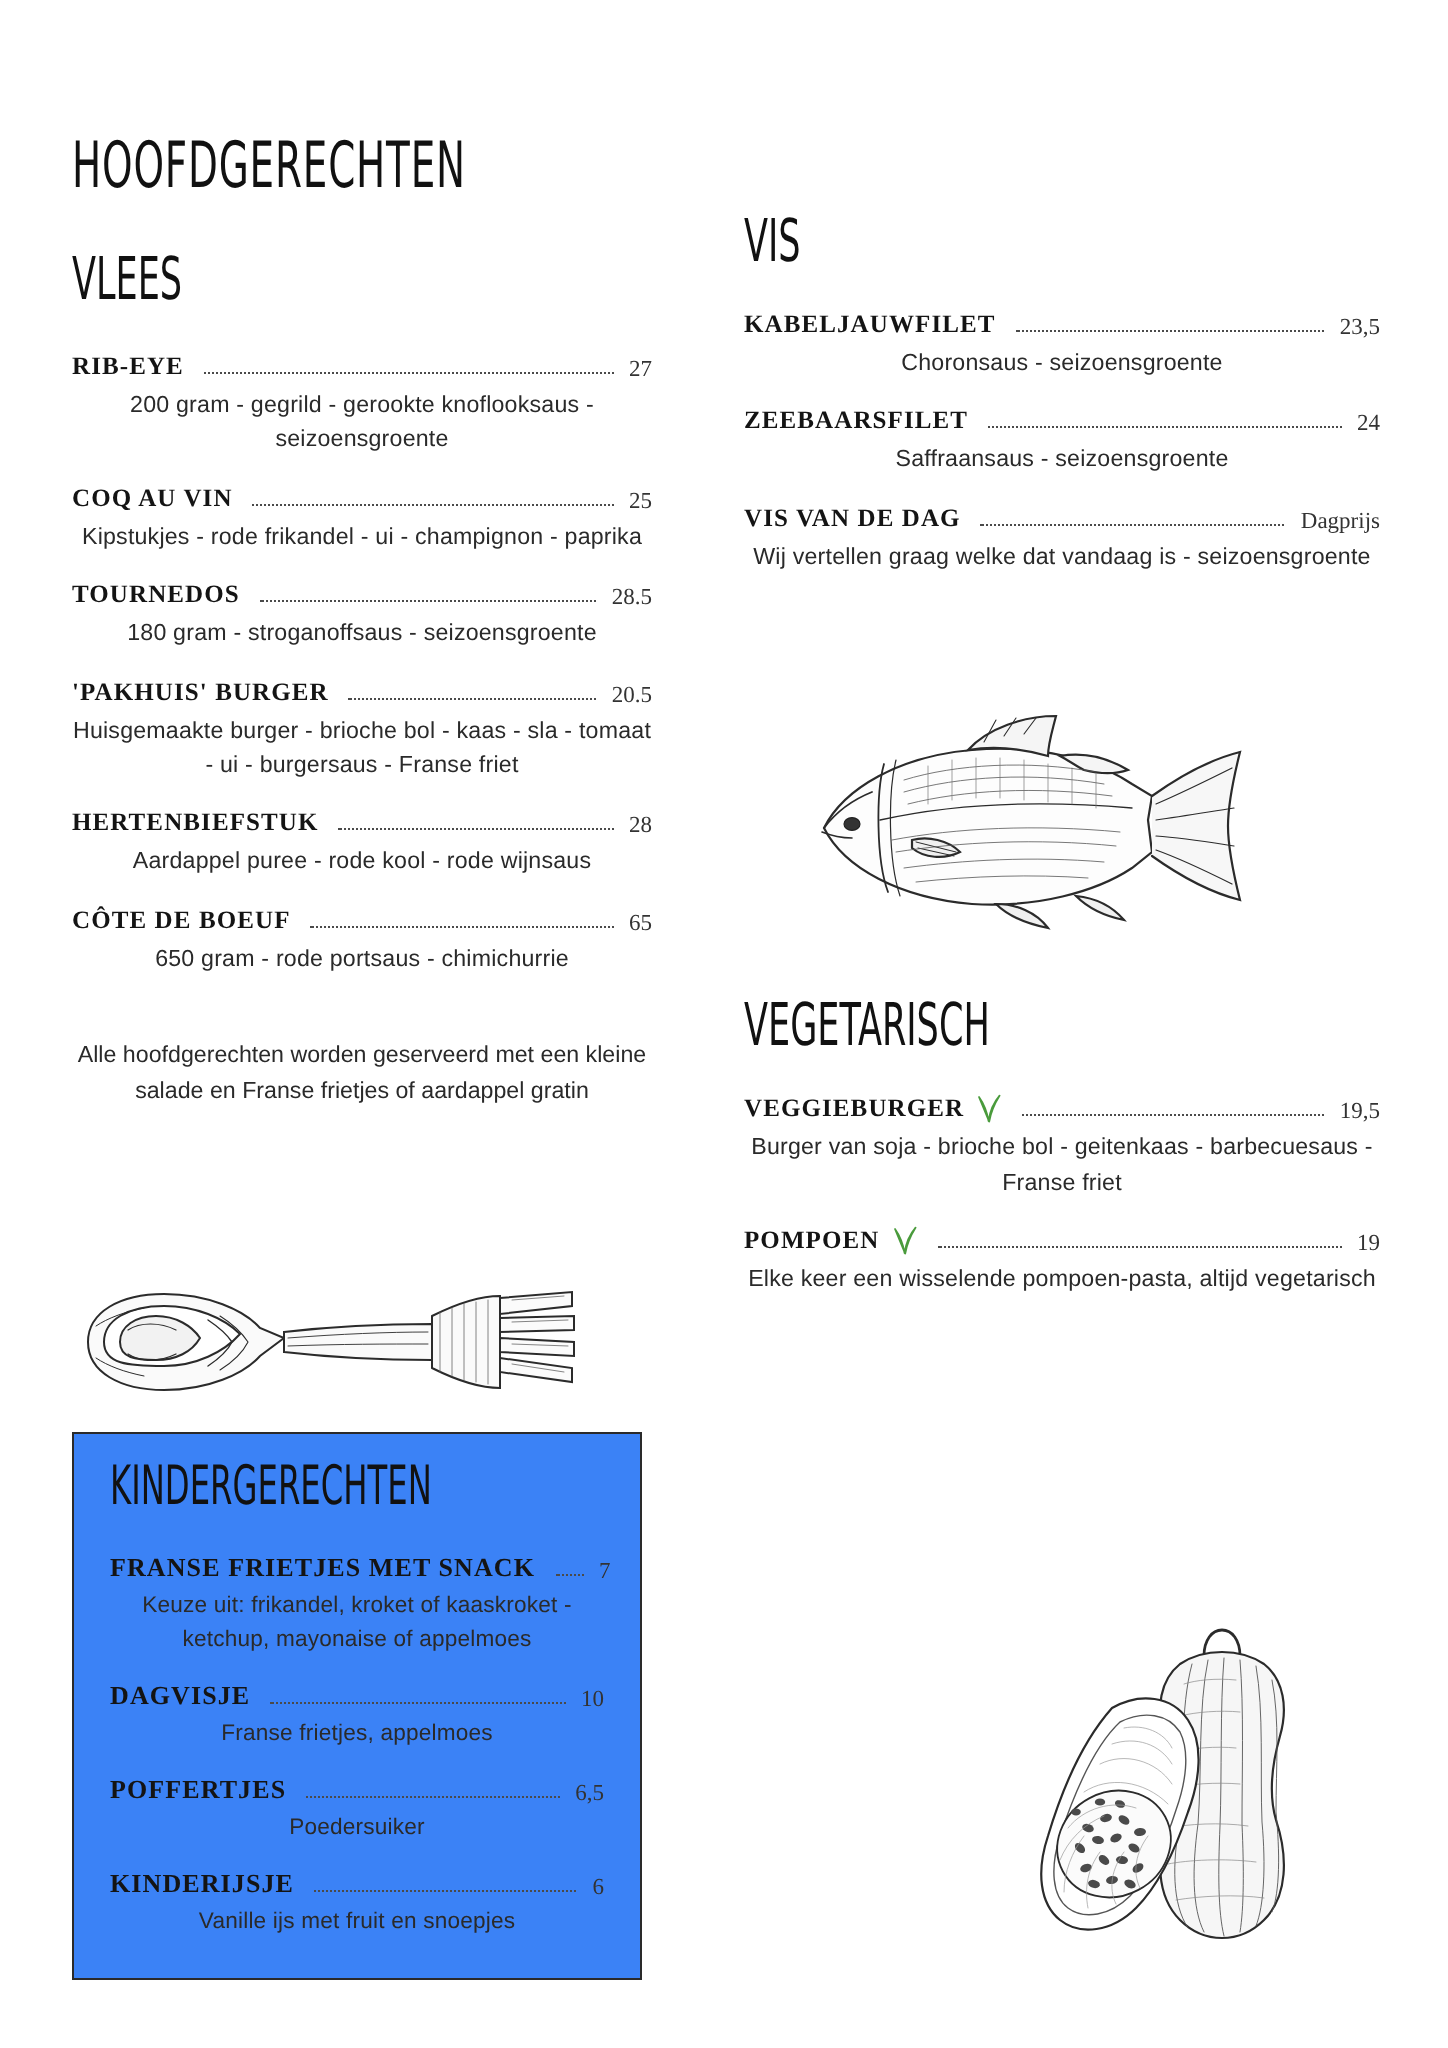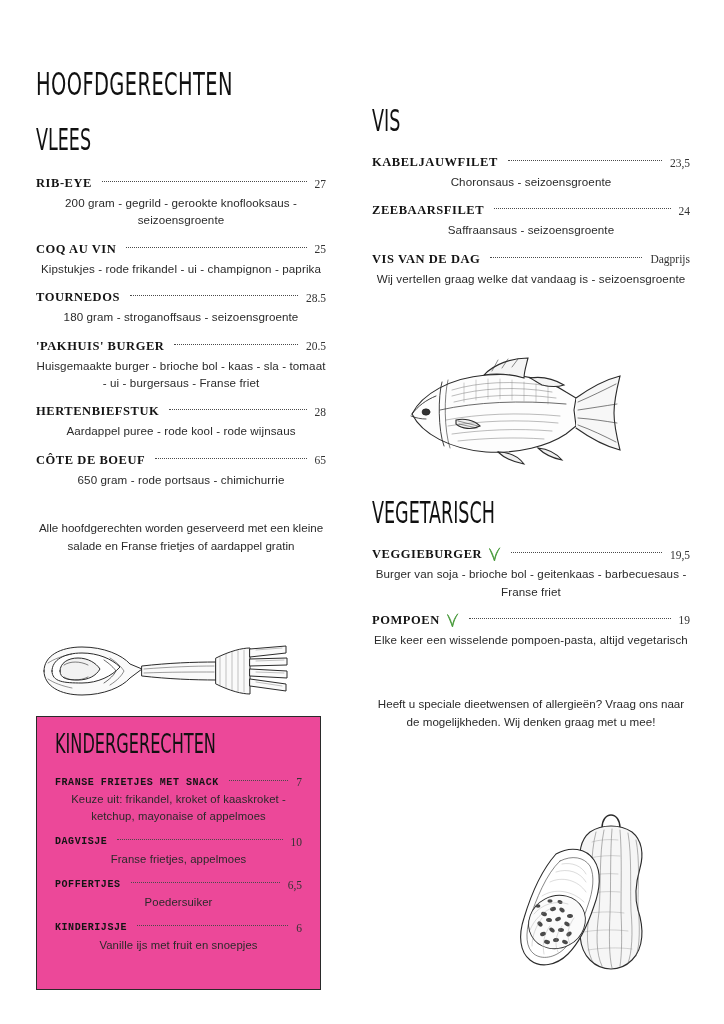--- a/index.html
+++ b/index.html
@@ -69,21 +69,21 @@
     white-space: nowrap;
     color: #111;
     line-height: 1;
   }
 
   
   .item { margin-bottom: 13px; }
 
   .item-head {
     display: flex;
-    align-items: center;
+    align-items: flex-end;
     width: 100%;
   }
 
   .item-name {
     font-family: "Liberation Serif", serif;
     font-weight: bold;
     font-size: 12.5px;
     letter-spacing: 0.55px;
     white-space: nowrap;
     color: #141414;
@@ -135,26 +135,26 @@
   }
 
   
   .kids-box {
     position: absolute;
     left: 36px;
     top: 716px;
     width: 285px;
     height: 274px;
     border: 1.3px solid #2a2a2a;
-    background: #ec4899;
+    background: #3b82f6;
     padding: 16px 18px 10px 18px;
   }
   .kids-box .item { margin-bottom: 11px; }
   .kids-box .item-desc { font-size: 11.3px; }
-  .kids-box .item-name { font-size: 10px; font-family: Liberation Mono, monospace; }
+  .kids-box .item-name { font-size: 13px; }
 
   
   .illus { position: absolute; }
   .illus svg { display: block; }
 
   #fish-illustration { left: 398px; top: 352px; }
   #fork-illustration { left: 34px; top: 638px; }
   #squash-illustration { left: 498px; top: 806px; }
 </style>
 </head>
@@ -291,21 +291,20 @@
             </span>
             <span class="leader"></span>
             <span class="item-price">19</span>
           </div>
           <div class="item-desc">Elke keer een wisselende pompoen-pasta, altijd vegetarisch</div>
         </div>
       </div>
 
     <div style="height:34px"></div>
 
-    <div class="note">Heeft u speciale dieetwensen of allergieën? Vraag ons naar de mogelijkheden. Wij denken graag met u mee!</div>
   </div>
 
   <div class="kids-box">
     <div class="title-box">KINDERGERECHTEN</div>
     <div style="height:20px"></div>
     <div id="kids-list">
         <div class="item">
           <div class="item-head">
             <span class="item-name">FRANSE FRIETJES MET SNACK</span>
             <span class="leader"></span>

